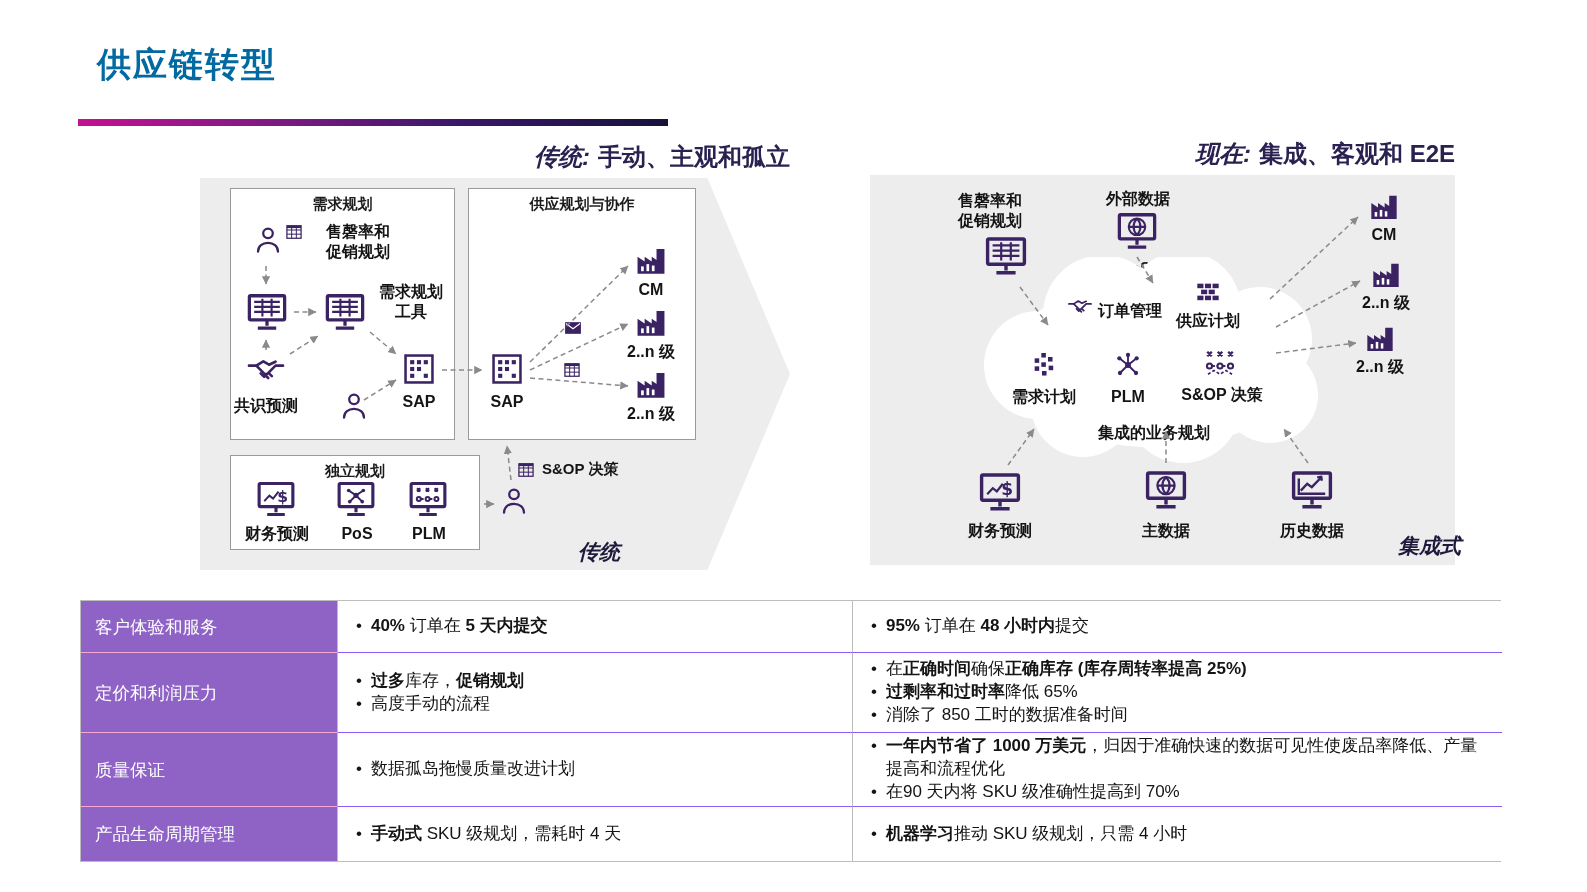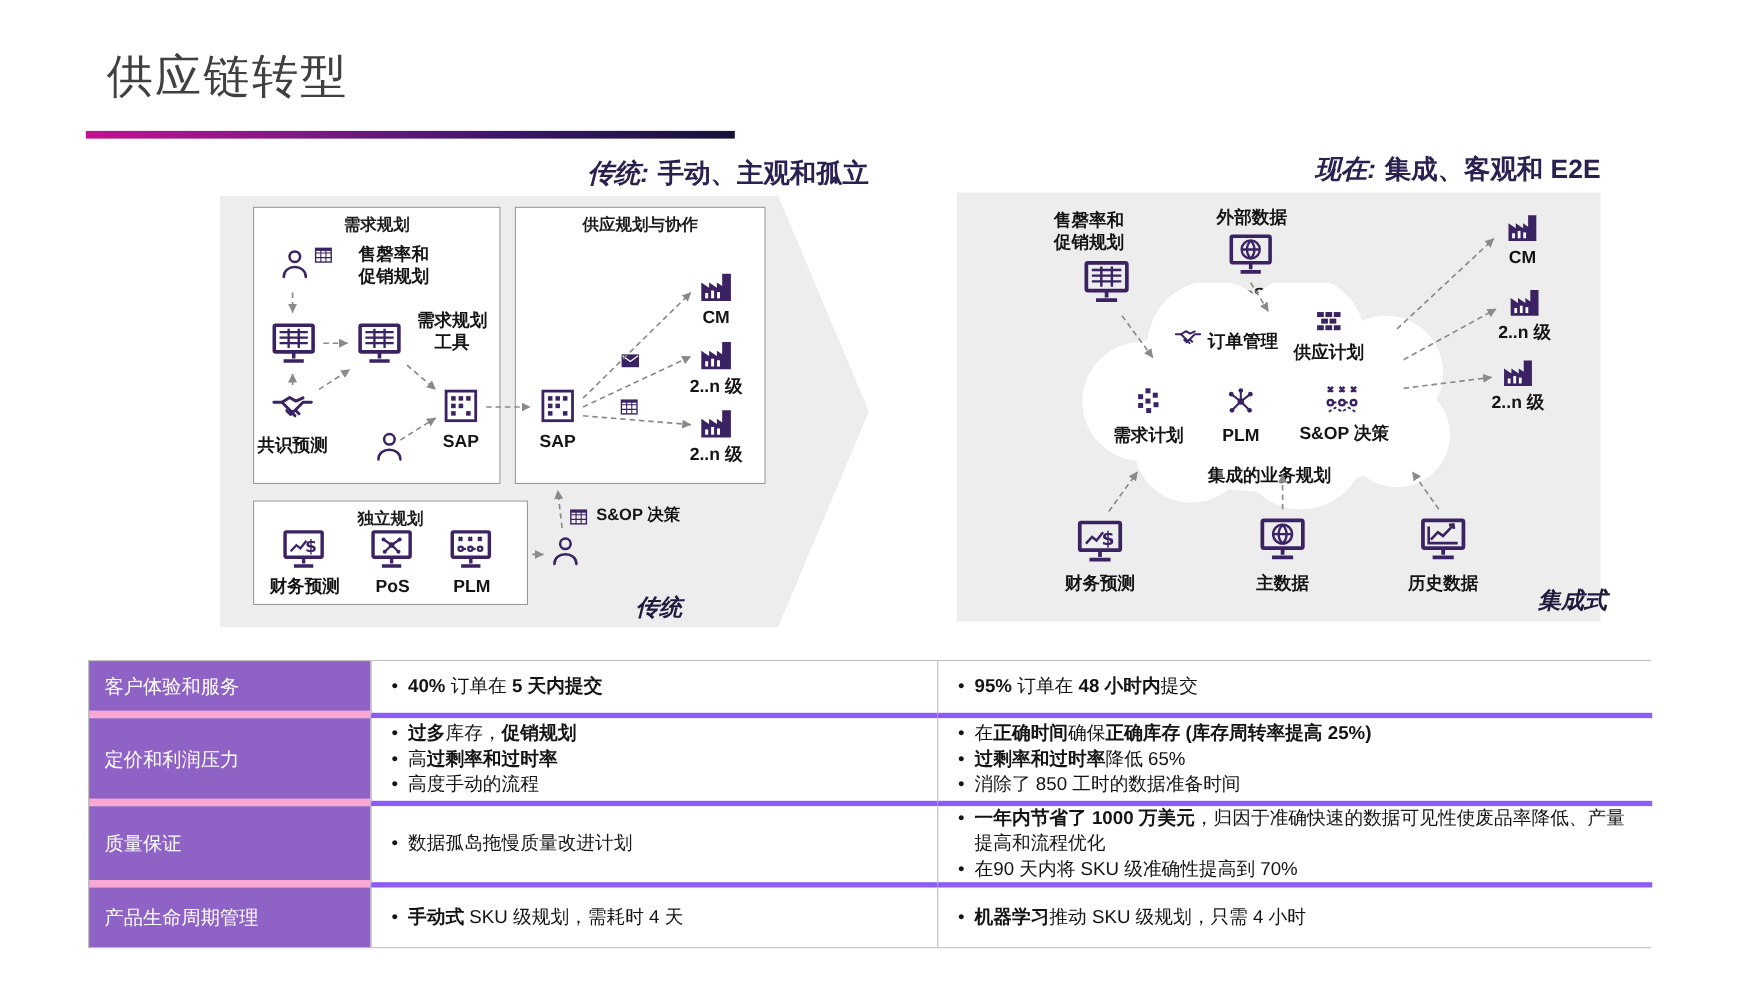--- a/index.html
+++ b/index.html
@@ -1,41 +1,41 @@
 <!DOCTYPE html>
 <html><head>
 <meta charset="utf-8">
 <style>
   html,body{margin:0;padding:0;background:#fff}
   .slide{position:relative;width:1587px;height:892px;background:#fff;overflow:hidden;
          font-family:"Liberation Sans","DejaVu Sans",sans-serif;color:#141414}
   .abs{position:absolute}
-  .page-title{left:97px;top:42px;font-size:42px;font-weight:400;color:#404040;letter-spacing:2px}
+  .page-title{left:97px;top:42px;font-size:34px;font-weight:700;color:#0369a1;letter-spacing:2px}
   .accent-bar{left:78px;top:119px;width:590px;height:7px;
               background:linear-gradient(90deg,#c31191 0%,#7a1a82 35%,#3a1668 65%,#16123a 100%)}
   .sec-h{font-size:24px;font-weight:700;color:#2a2150;text-align:right;white-space:nowrap}
   .sec-h .it{font-style:italic;margin-right:8px}
   .panel{background:#ededed}
   .panel-l{left:200px;top:178px;width:590px;height:392px;
            clip-path:polygon(0 0,86% 0,100% 50%,86% 100%,0 100%)}
   .panel-r{left:870px;top:175px;width:585px;height:390px}
   .wbox{position:absolute;background:#fff;border:1px solid #9a9a9a;box-sizing:border-box}
   .boxtitle{position:absolute;left:0;right:0;top:6px;text-align:center;font-size:15px;font-weight:700;color:#1c1c1c}
   .dlabel{position:absolute;font-size:16px;font-weight:700;color:#141414;line-height:1.25;white-space:pre-line}
   .ctr{text-align:center}
   .ic{position:absolute;color:#3a2263}
   .corner{position:absolute;font-size:21px;font-weight:700;font-style:italic;color:#1e1a3c}
   .overlay{position:absolute;left:0;top:0;pointer-events:none}
   
   .tbl{left:80px;top:600px;width:1421px;display:grid;box-sizing:border-box;
        grid-template-columns:256px 515px 650px;grid-template-rows:52px 80px 74px 54px;
        border:1px solid #bdbdbd}
   .tl{background:#8f63c6;color:#fff;display:flex;align-items:center;padding-left:14px;
-      font-size:17.5px;border-bottom:7px solid #f9a8d4;box-sizing:border-box}
-  .tc{background:#fff;border-left:1px solid #bdbdbd;border-bottom:5px solid #8b5cf6;
+      font-size:17.5px;border-bottom:1px solid #f9a8d4;box-sizing:border-box}
+  .tc{background:#fff;border-left:1px solid #bdbdbd;border-bottom:1px solid #8b5cf6;
       display:flex;flex-direction:column;justify-content:center;
       padding:4px 10px;font-size:17px;color:#141414;line-height:1.34;box-sizing:border-box}
   .tbl > div:nth-last-child(-n+3){border-bottom:none}
   .tc ul{margin:0;padding:0;list-style:none}
   .tc li{display:flex;align-items:flex-start}
   .tc li::before{content:"•";margin:0 9px 0 8px}
   .btxt b{font-weight:700}
 </style>
 </head>
 <body>
@@ -448,23 +448,20 @@
 
     <div class="tl">
         <span>定价和利润压力</span>
       </div>
     <div class="tc">
       <ul>
         <li>
             <span class="btxt"><b>过多</b>库存，<b>促销规划</b></span>
           </li>
         <li>
-            <span class="btxt">高<b>过剩率和过时率</b></span>
-          </li>
-        <li>
             <span class="btxt">高度手动的流程</span>
           </li>
       </ul>
     </div>
     <div class="tc">
       <ul>
         <li>
             <span class="btxt">在<b>正确时间</b>确保<b>正确库存 (库存周转率提高 25%)</b></span>
           </li>
         <li>

